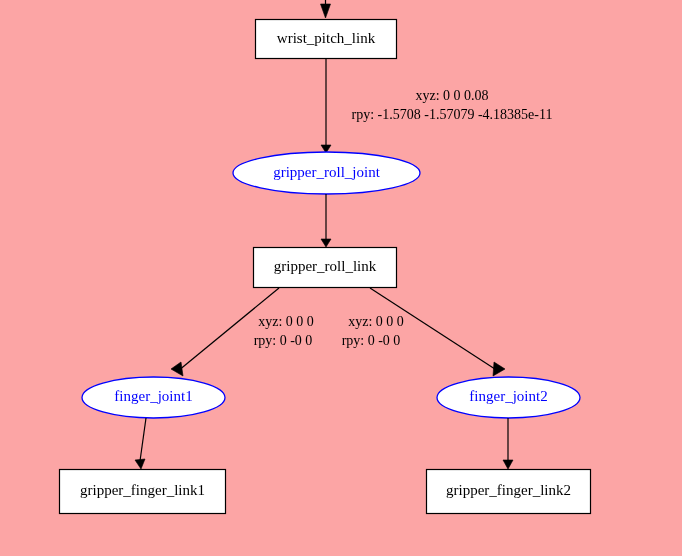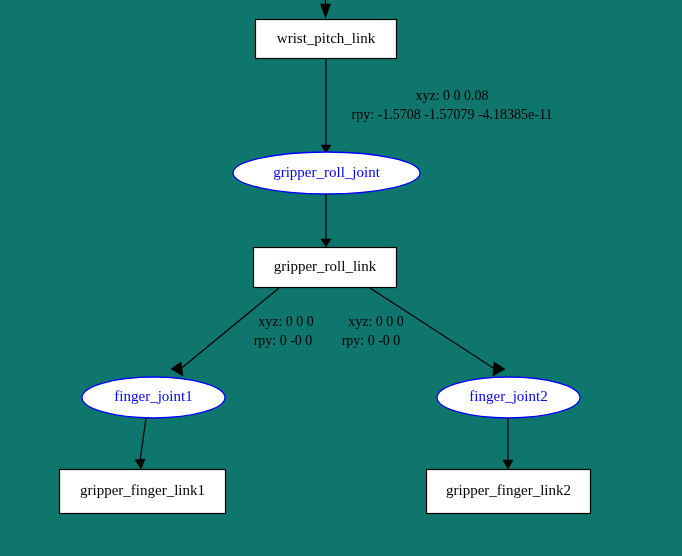--- a/index.html
+++ b/index.html
@@ -10,21 +10,21 @@
   body {
     width: 682px;
     height: 556px;
     overflow: hidden;
     font-family: "Liberation Serif", "DejaVu Serif", serif;
   }
   #graph-root {
     position: relative;
     width: 682px;
     height: 556px;
-    background: #0f766e;
+    background: #fca5a5;
   }
   svg#graph-canvas {
     display: block;
     width: 682px;
     height: 556px;
   }
   .node-box {
     fill: #ffffff;
     stroke: #000000;
     stroke-width: 1.2;

